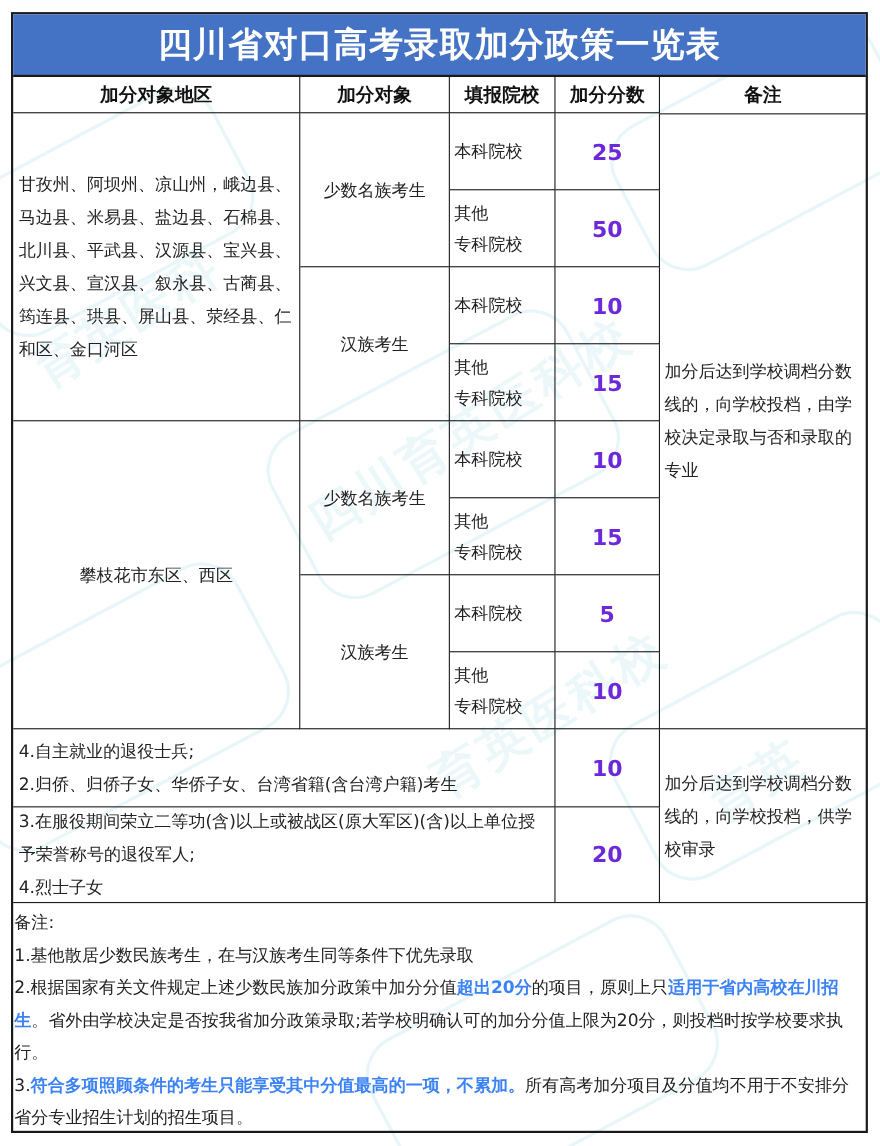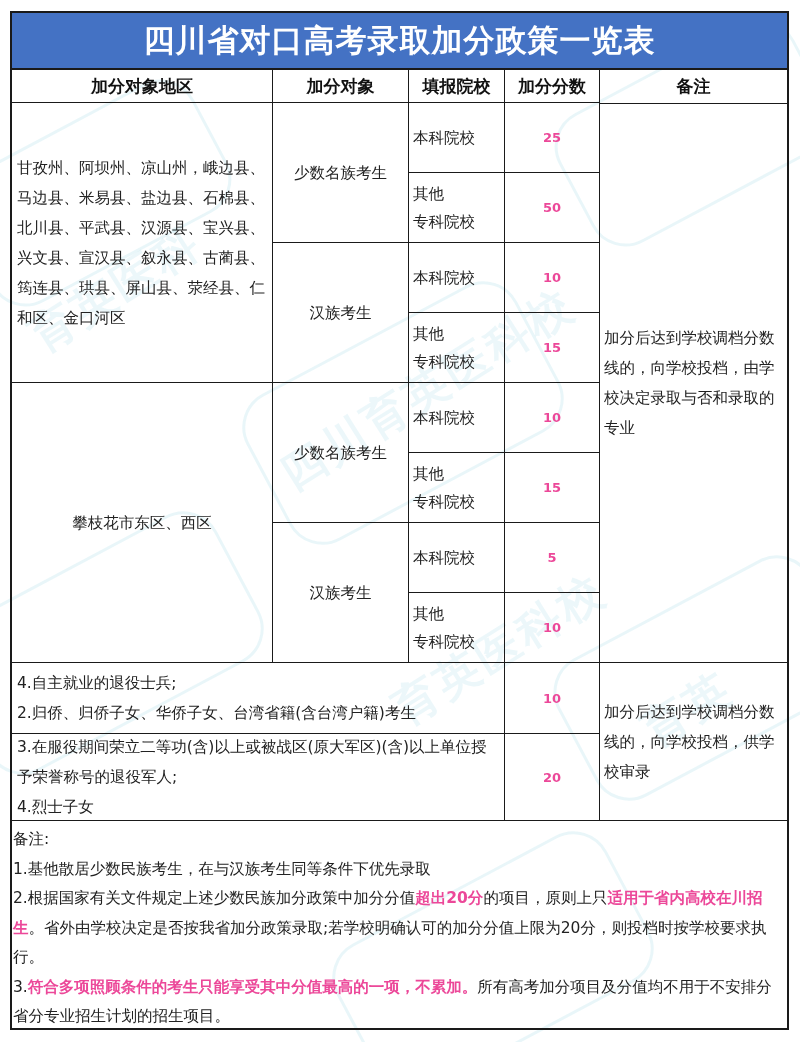--- a/index.html
+++ b/index.html
@@ -29,28 +29,28 @@
     .title-band {
       position:absolute; left:0; top:0; width:775px; height:57px;
       background:#4472c4; color:#fff; font-size:31px; font-weight:bold;
       display:flex; align-items:center; justify-content:center; letter-spacing:1px;
       border-bottom:2px solid #1a1a1a; box-sizing:border-box;
     }
     .hdr { font-weight:bold; font-size:17px; justify-content:center; color:#111; }
     .center { justify-content:center; text-align:center; }
     .left { justify-content:flex-start; padding-left:5px; }
     .txt { font-size:15.5px; line-height:30px; }
-    .num { color:#ec4899; font-weight:bold; font-size:13px; justify-content:center; }
+    .num { color:#6d28d9; font-weight:bold; font-size:20px; justify-content:center; }
     .school { font-size:15.5px; line-height:28px; padding-left:4px; justify-content:flex-start; }
     .remark { font-size:15.5px; line-height:30px; padding:0 4px; }
     .notes {
       position:absolute; left:0; top:808px; width:775px; height:207px;
       padding:4px 4px 0 1px; box-sizing:border-box; font-size:15.5px; line-height:29.5px;
     }
-    .red { color:#ec4899; font-weight:bold; }
+    .red { color:#3b82f6; font-weight:bold; }
   </style>
 </head>
 <body>
 
 <div class="wm" style="left:-40px;top:120px;width:260px;height:140px;"></div>
 <div class="wm" style="left:560px;top:60px;width:260px;height:140px;"></div>
 <div class="wm" style="left:250px;top:330px;width:300px;height:160px;"></div>
 <div class="wm" style="left:-50px;top:560px;width:300px;height:160px;"></div>
 <div class="wm" style="left:560px;top:600px;width:280px;height:150px;"></div>
 <div class="wm" style="left:340px;top:880px;width:300px;height:160px;"></div>

